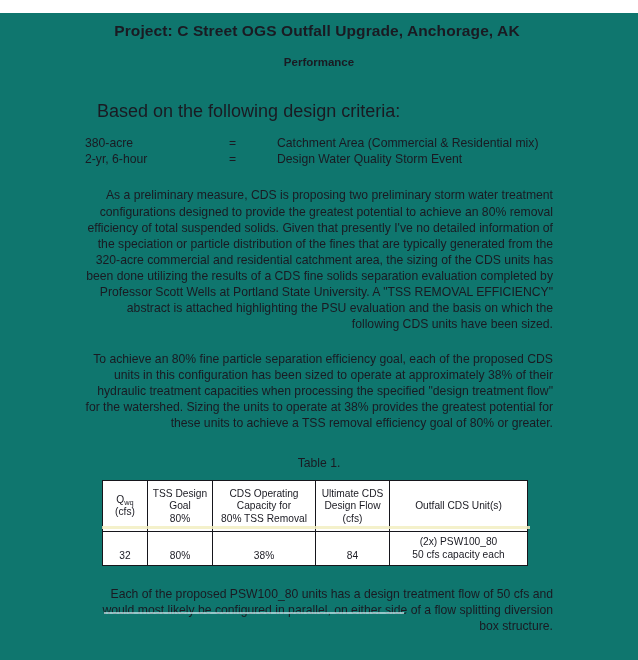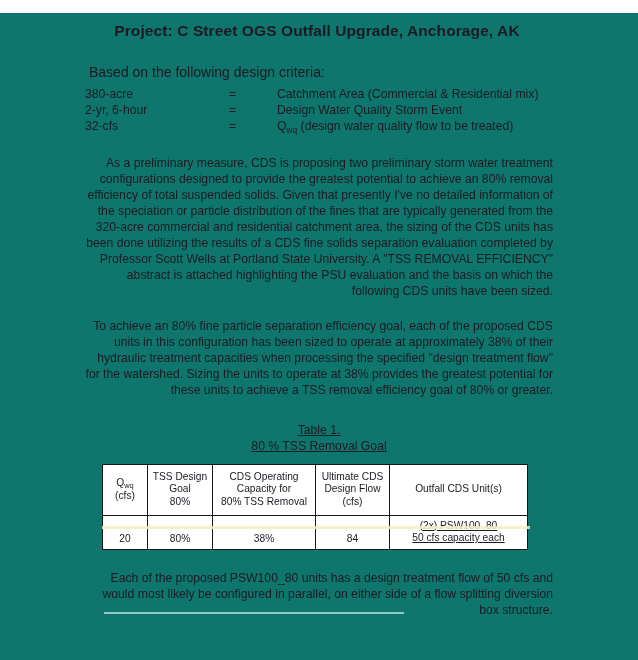--- a/index.html
+++ b/index.html
@@ -41,22 +41,22 @@
   }
   .subtitle {
     font-size: 11.5px;
     font-weight: bold;
     text-align: center;
     margin: 0;
     padding-top: 16px;
   }
 
   .intro-line {
-    font-size: 14px;
-    margin: 4px;
+    font-size: 18px;
+    margin: 12px;
     padding-top: 20px;
     line-height: 1.28;
   }
 
   .criteria {
     margin: 0;
     padding-top: 16px;
     border-collapse: collapse;
   }
   .criteria td {
@@ -139,21 +139,21 @@
   .col-4 { width: 74px; }
   .col-5 { width: 138px; }
 
   th .qwq sub {
     font-size: 7.4px;
     vertical-align: baseline;
     position: relative;
     top: 2px;
   }
   .hdr-line { display: block; }
-  .cell-line { display: block; text-decoration: underline; }
+  .cell-line { display: block; }
 
   .scan-tint-top {
     position: absolute;
     left: 102px;
     top: 513px;
     width: 428px;
     height: 3px;
     background: #f2eec2;
     opacity: 0.85;
   }
@@ -168,51 +168,46 @@
   }
 </style>
 </head>
 <body>
 
 <div class="page">
   <div class="content">
 
     <h1 class="doc-title">Project:  C Street OGS Outfall Upgrade, Anchorage, AK</h1>
 
+    <h2 class="subtitle">Performance</h2>
 
     <p class="intro-line">Based on the following design criteria:</p>
 
     <table class="criteria">
       <tbody>
         <tr>
           <td class="c-term">380-acre</td>
           <td class="c-eq">=</td>
           <td class="c-def">Catchment Area (Commercial &amp; Residential mix)</td>
         </tr>
         <tr>
           <td class="c-term">2-yr, 6-hour</td>
           <td class="c-eq">=</td>
           <td class="c-def">Design Water Quality Storm Event</td>
         </tr>
-        <tr>
-          <td class="c-term">32-cfs</td>
-          <td class="c-eq">=</td>
-          <td class="c-def"><span>Q</span><sub>wq</sub><span> (design water quality flow to be treated)</span></td>
-        </tr>
       </tbody>
     </table>
 
     <p class="para para-1">As a preliminary measure, CDS is proposing two preliminary storm water treatment configurations designed to provide the greatest potential to achieve an 80% removal efficiency of total suspended solids.  Given that presently I've no detailed information of the speciation or particle distribution of the fines that are typically generated from the 320-acre commercial and residential catchment area, the sizing of the CDS units has been done utilizing the results of a CDS fine solids separation evaluation completed by Professor Scott Wells at Portland State University.  A "TSS REMOVAL EFFICIENCY" abstract is attached highlighting the PSU evaluation and the basis on which the following CDS units have been sized.</p>
 
 
     <p class="para para-2">To achieve an 80% fine particle separation efficiency goal, each of the proposed CDS units in this configuration has been sized to operate at approximately 38% of their hydraulic treatment capacities when processing the specified "design treatment flow" for the watershed.  Sizing the units to operate at 38% provides the greatest potential for these units to achieve a TSS removal efficiency goal of 80% or greater.</p>
 
     <div class="table-caption">
       <span class="cell-line">Table 1.</span>
-      <span class="cell-line">80 % TSS Removal Goal</span>
     </div>
 
     <div class="table-wrap">
       <table class="data">
         <colgroup>
           <col class="col-1">
             <col class="col-2">
             <col class="col-3">
             <col class="col-4">
             <col class="col-5">
@@ -238,21 +233,21 @@
               <span class="hdr-line">Design Flow</span>
               <span class="hdr-line">(cfs)</span>
             </th>
             <th>
               <span class="hdr-line">Outfall CDS Unit(s)</span>
             </th>
           </tr>
         </thead>
         <tbody>
           <tr>
-            <td>20</td>
+            <td>32</td>
             <td>80%</td>
             <td>38%</td>
             <td>84</td>
             <td class="unit-cell">
               <span class="cell-line">(2x) PSW100_80</span>
               <span class="cell-line">50 cfs capacity each</span>
             </td>
           </tr>
         </tbody>
       </table>

